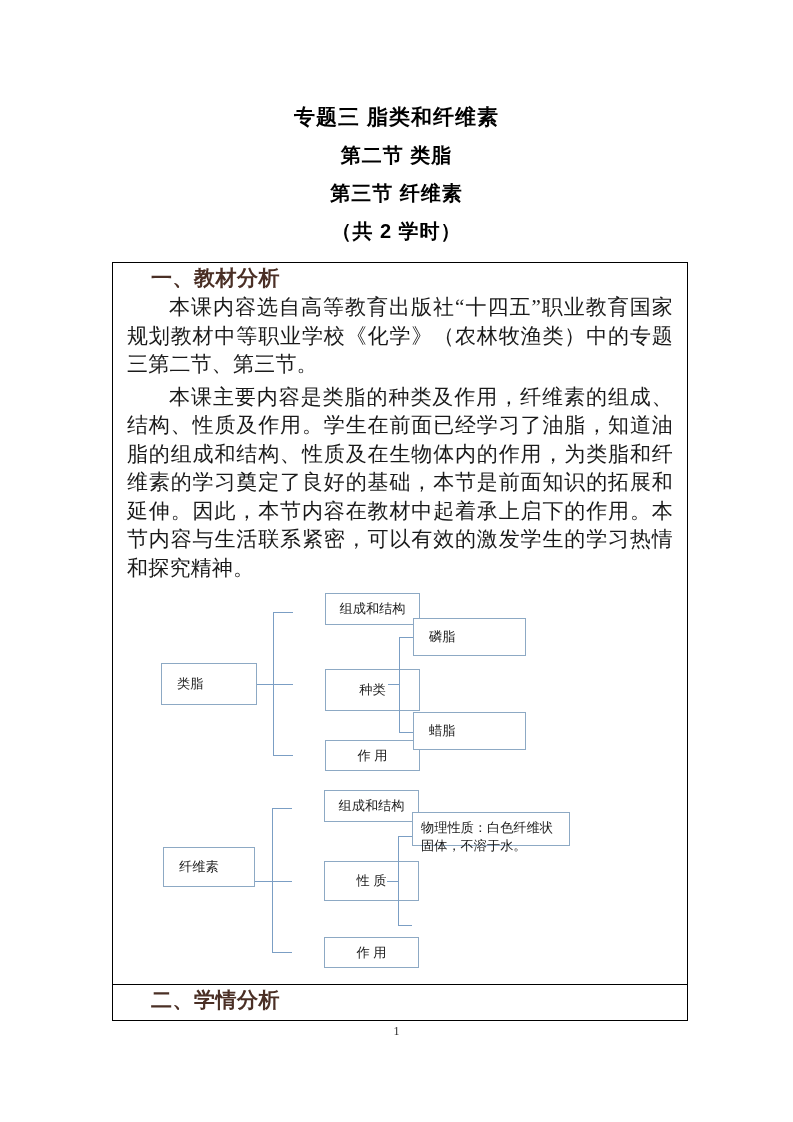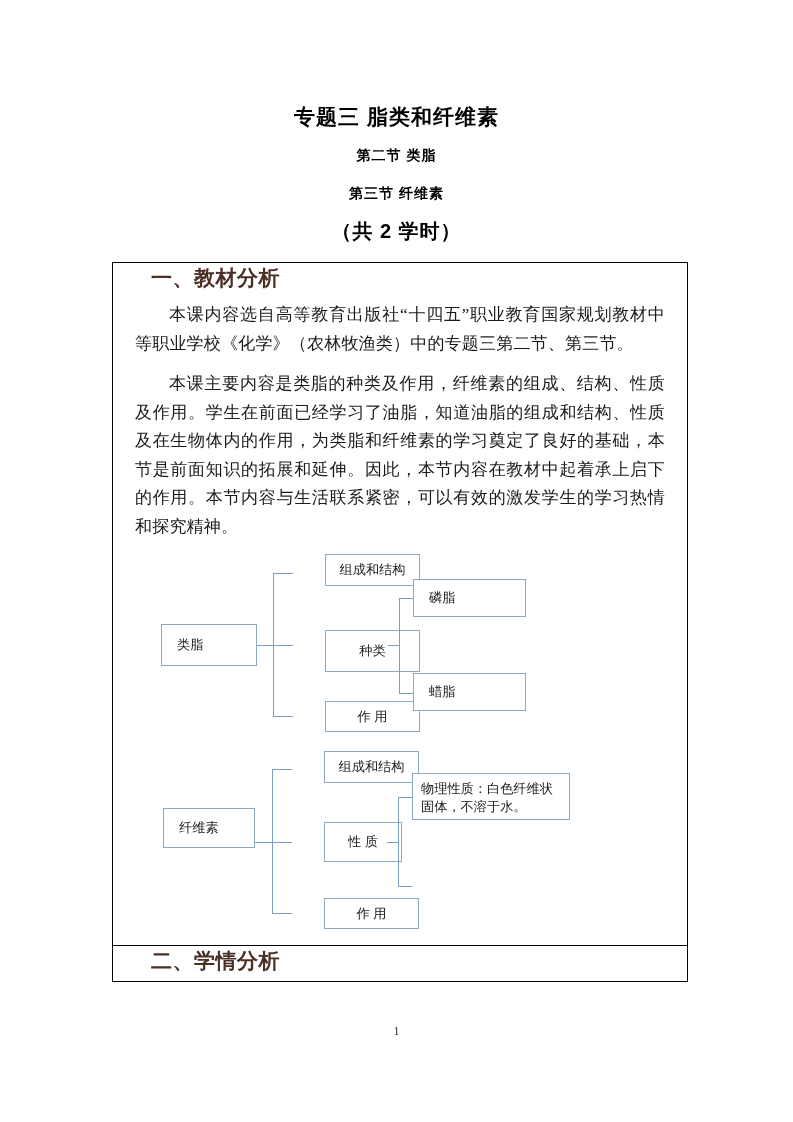--- a/index.html
+++ b/index.html
@@ -25,21 +25,21 @@
     text-align: center;
   }
   .title-line {
     font-family: "Liberation Sans", "DejaVu Sans", sans-serif;
     font-weight: bold;
     font-size: 21px;
     letter-spacing: 1px;
     line-height: 38px;
     color: #000;
   }
-  .title-line.sub { font-size: 14px; }
+  .title-line.sub { font-size: 20px; }
   .title-line.hours { font-size: 20px; font-weight: bold; }
 
   
   .doc-table {
     position: absolute;
     left: 112px;
     top: 262px;
     width: 576px;
     border: 1.3px solid #000;
     box-sizing: border-box;
@@ -62,26 +62,26 @@
     font-size: 21px;
     color: #4a2f25;
     margin: 2px 0 1px 0;
     padding-left: 28px;
     letter-spacing: 0.5px;
     line-height: 22px;
   }
 
   .para {
     font-family: "Liberation Serif", "DejaVu Serif", serif;
-    font-size: 17px;
+    font-size: 21px;
     line-height: 28.5px;
     text-align: justify;
     text-justify: inter-ideograph;
     text-indent: 2em;
-    margin: 12px;
+    margin: 4px;
     color: #1a1a1a;
     letter-spacing: 0.2px;
   }
 
   
   .chart-wrap {
     position: relative;
     margin: 10px 0 0 0;
   }
   .chart1 { height: 186px; }
@@ -168,29 +168,29 @@
 
         <div class="node left" style="left:40px; top:59px; width:92px; height:40px;">纤维素</div>
 
         <div class="conn h" style="left:132px; top:93px; width:17px;"></div>
         <div class="conn v" style="left:149px; top:20px; height:145px;"></div>
         <div class="conn h" style="left:149px; top:20px; width:20px;"></div>
         <div class="conn h" style="left:149px; top:93px; width:20px;"></div>
         <div class="conn h" style="left:149px; top:164px; width:20px;"></div>
 
         <div class="node center" style="left:169px; top:2px; width:95px; height:32px;">组成和结构</div>
-        <div class="node center" style="left:169px; top:73px; width:78px; height:40px;">性    质</div>
+        <div class="node center" style="left:169px; top:73px; width:95px; height:40px;">性    质</div>
         <div class="node center" style="left:169px; top:149px; width:95px; height:31px;">作    用</div>
 
         <div class="conn h" style="left:264px; top:93px; width:11px;"></div>
         <div class="conn v" style="left:275px; top:48px; height:90px;"></div>
         <div class="conn h" style="left:275px; top:48px; width:14px;"></div>
         <div class="conn h" style="left:275px; top:137px; width:14px;"></div>
 
-        <div class="node multi" style="left:289px; top:24px; width:158px; height:47px;">物理性质：白色纤维状固体，不溶于水。</div>
+        <div class="node multi" style="left:289px; top:24px; width:158px; height:34px;">物理性质：白色纤维状固体，不溶于水。</div>
       </div>
 
     </div>
   </div>
 
   <div class="row">
     <div class="row-inner">
       <div class="section-head">二、学情分析</div>
     </div>
   </div>

